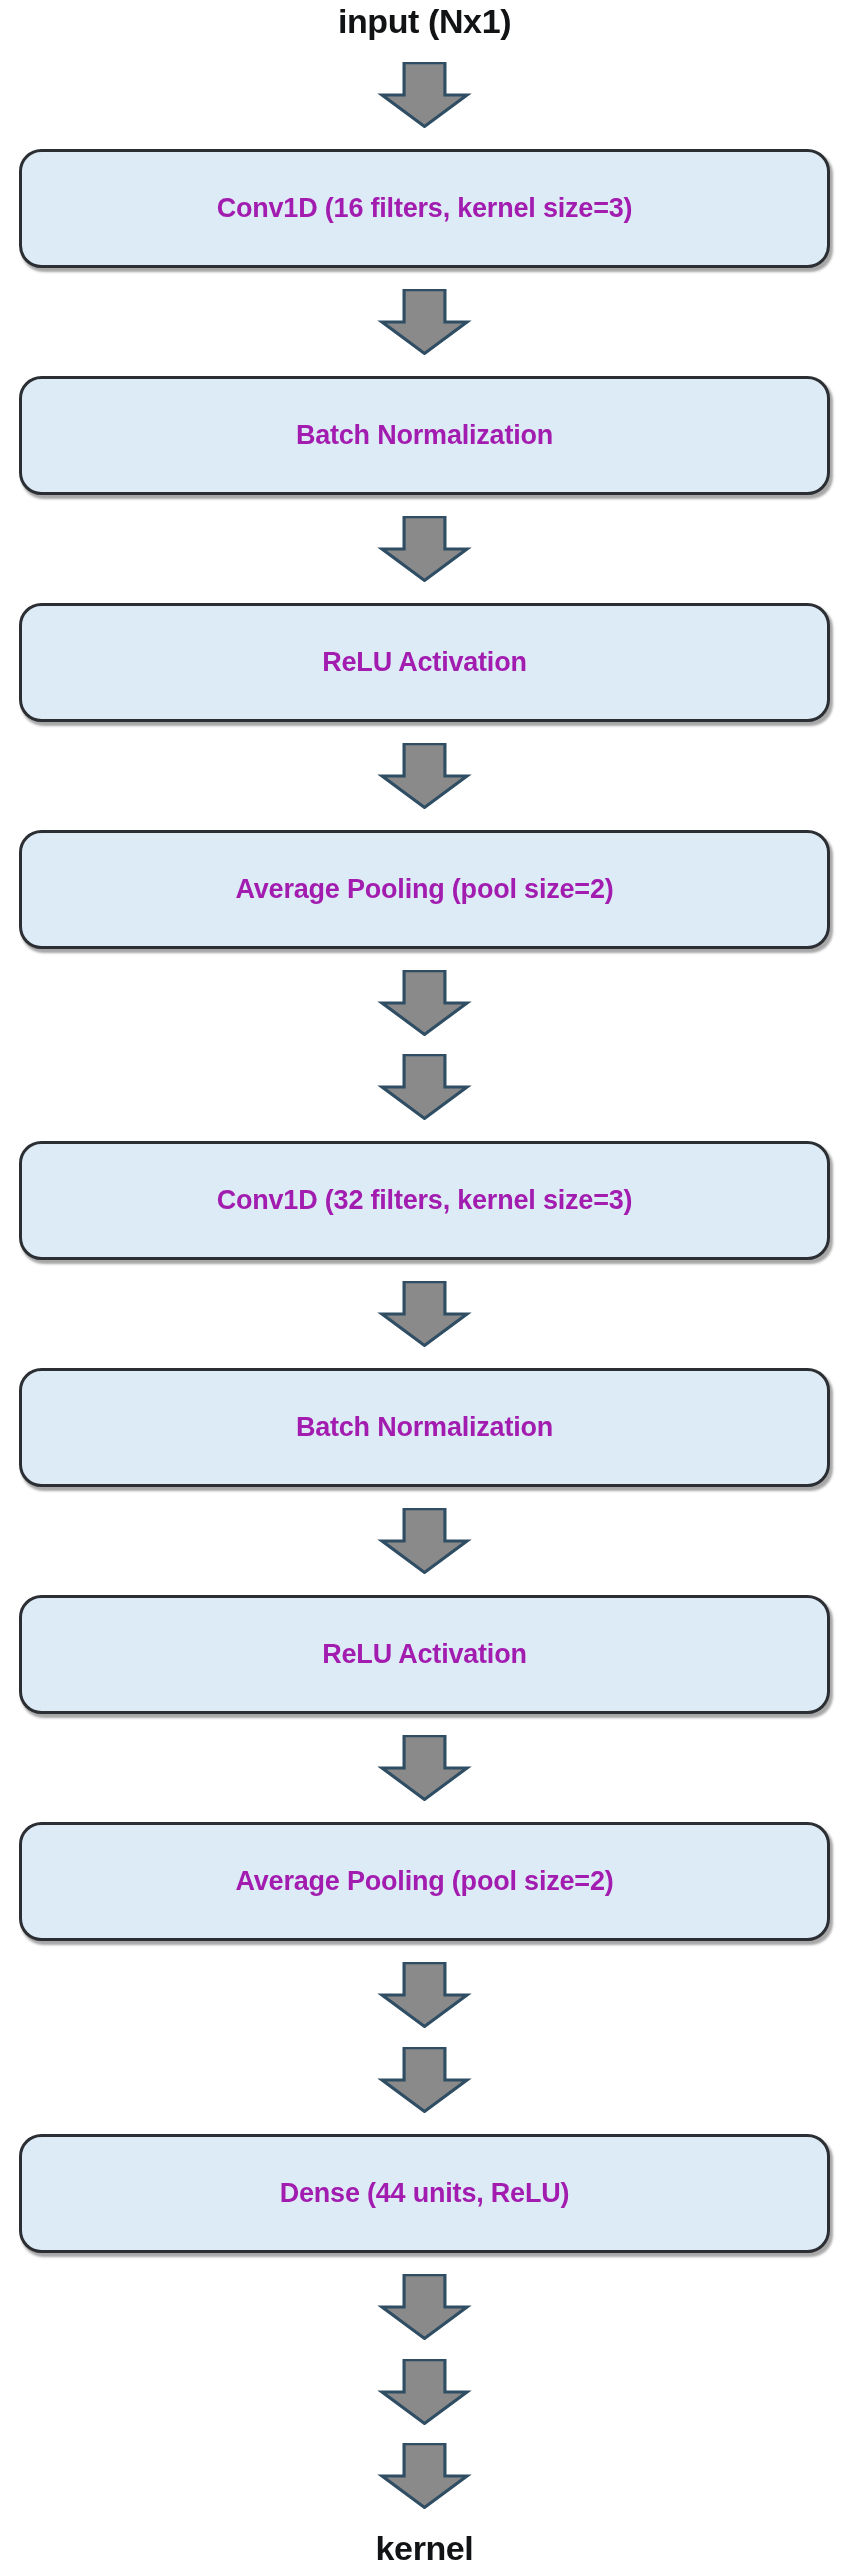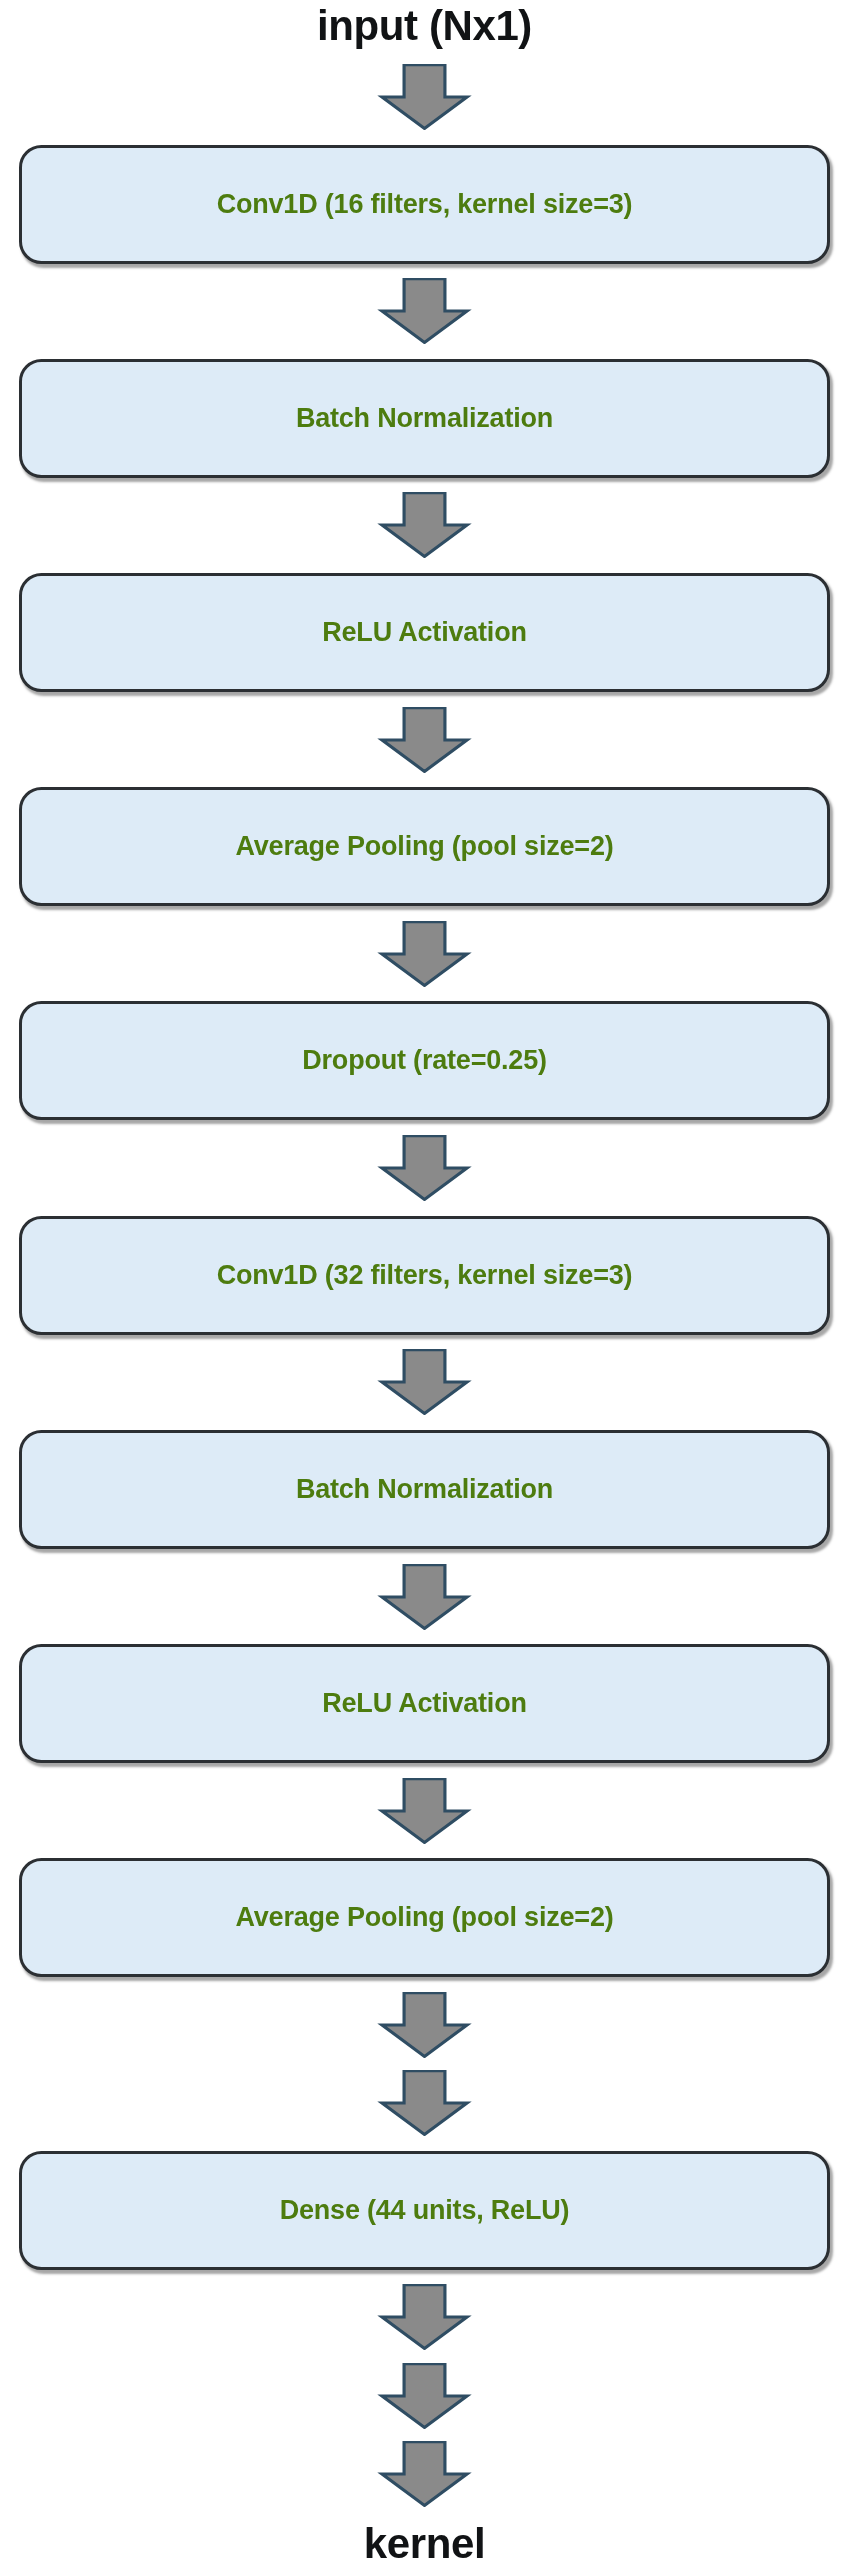--- a/index.html
+++ b/index.html
@@ -13,21 +13,21 @@
     background: #ffffff;
     display: flex;
     flex-direction: column;
     align-items: center;
     justify-content: space-between;
     box-sizing: border-box;
     padding: 3.2px 0 8px 0;
     font-family: "Liberation Sans", "DejaVu Sans", sans-serif;
   }
   .io-label {
-    font-size: 42px;
+    font-size: 34px;
     font-weight: bold;
     color: #111315;
     text-align: left;
     line-height: 1.1;
     letter-spacing: -0.4px;
   }
   .layer-box {
     width: 811px;
     height: 119px;
     box-sizing: border-box;
@@ -36,21 +36,21 @@
     border-radius: 22.4px;
     display: flex;
     align-items: center;
     justify-content: center;
     box-shadow: 2.4px 3.2px 2.4px rgba(0,0,0,0.35);
     flex: 0 0 auto;
   }
   .layer-box .label {
     font-size: 27px;
     font-weight: bold;
-    color: #4d7c0f;
+    color: #a21caf;
     text-align: center;
     letter-spacing: -0.2px;
   }
   .arrow {
     flex: 0 0 auto;
     display: block;
     margin: -2.4px 0;
     z-index: 2;
   }
 </style>
@@ -90,23 +90,20 @@
   </svg>
 
   <div class="layer-box">
     <span class="label">Average Pooling (pool size=2)</span>
   </div>
 
   <svg class="arrow" width="95" height="66" viewBox="0 0 120 84">
     <polygon points="34,1 86,1 86,42 114,42 60,82 6,42 34,42" fill="#8a8a8a" stroke="#2f4d63" stroke-width="4" stroke-linejoin="miter"></polygon>
   </svg>
 
-  <div class="layer-box">
-    <span class="label">Dropout (rate=0.25)</span>
-  </div>
 
   <svg class="arrow" width="95" height="66" viewBox="0 0 120 84">
     <polygon points="34,1 86,1 86,42 114,42 60,82 6,42 34,42" fill="#8a8a8a" stroke="#2f4d63" stroke-width="4" stroke-linejoin="miter"></polygon>
   </svg>
 
   <div class="layer-box">
     <span class="label">Conv1D (32 filters, kernel size=3)</span>
   </div>
 
   <svg class="arrow" width="95" height="66" viewBox="0 0 120 84">

